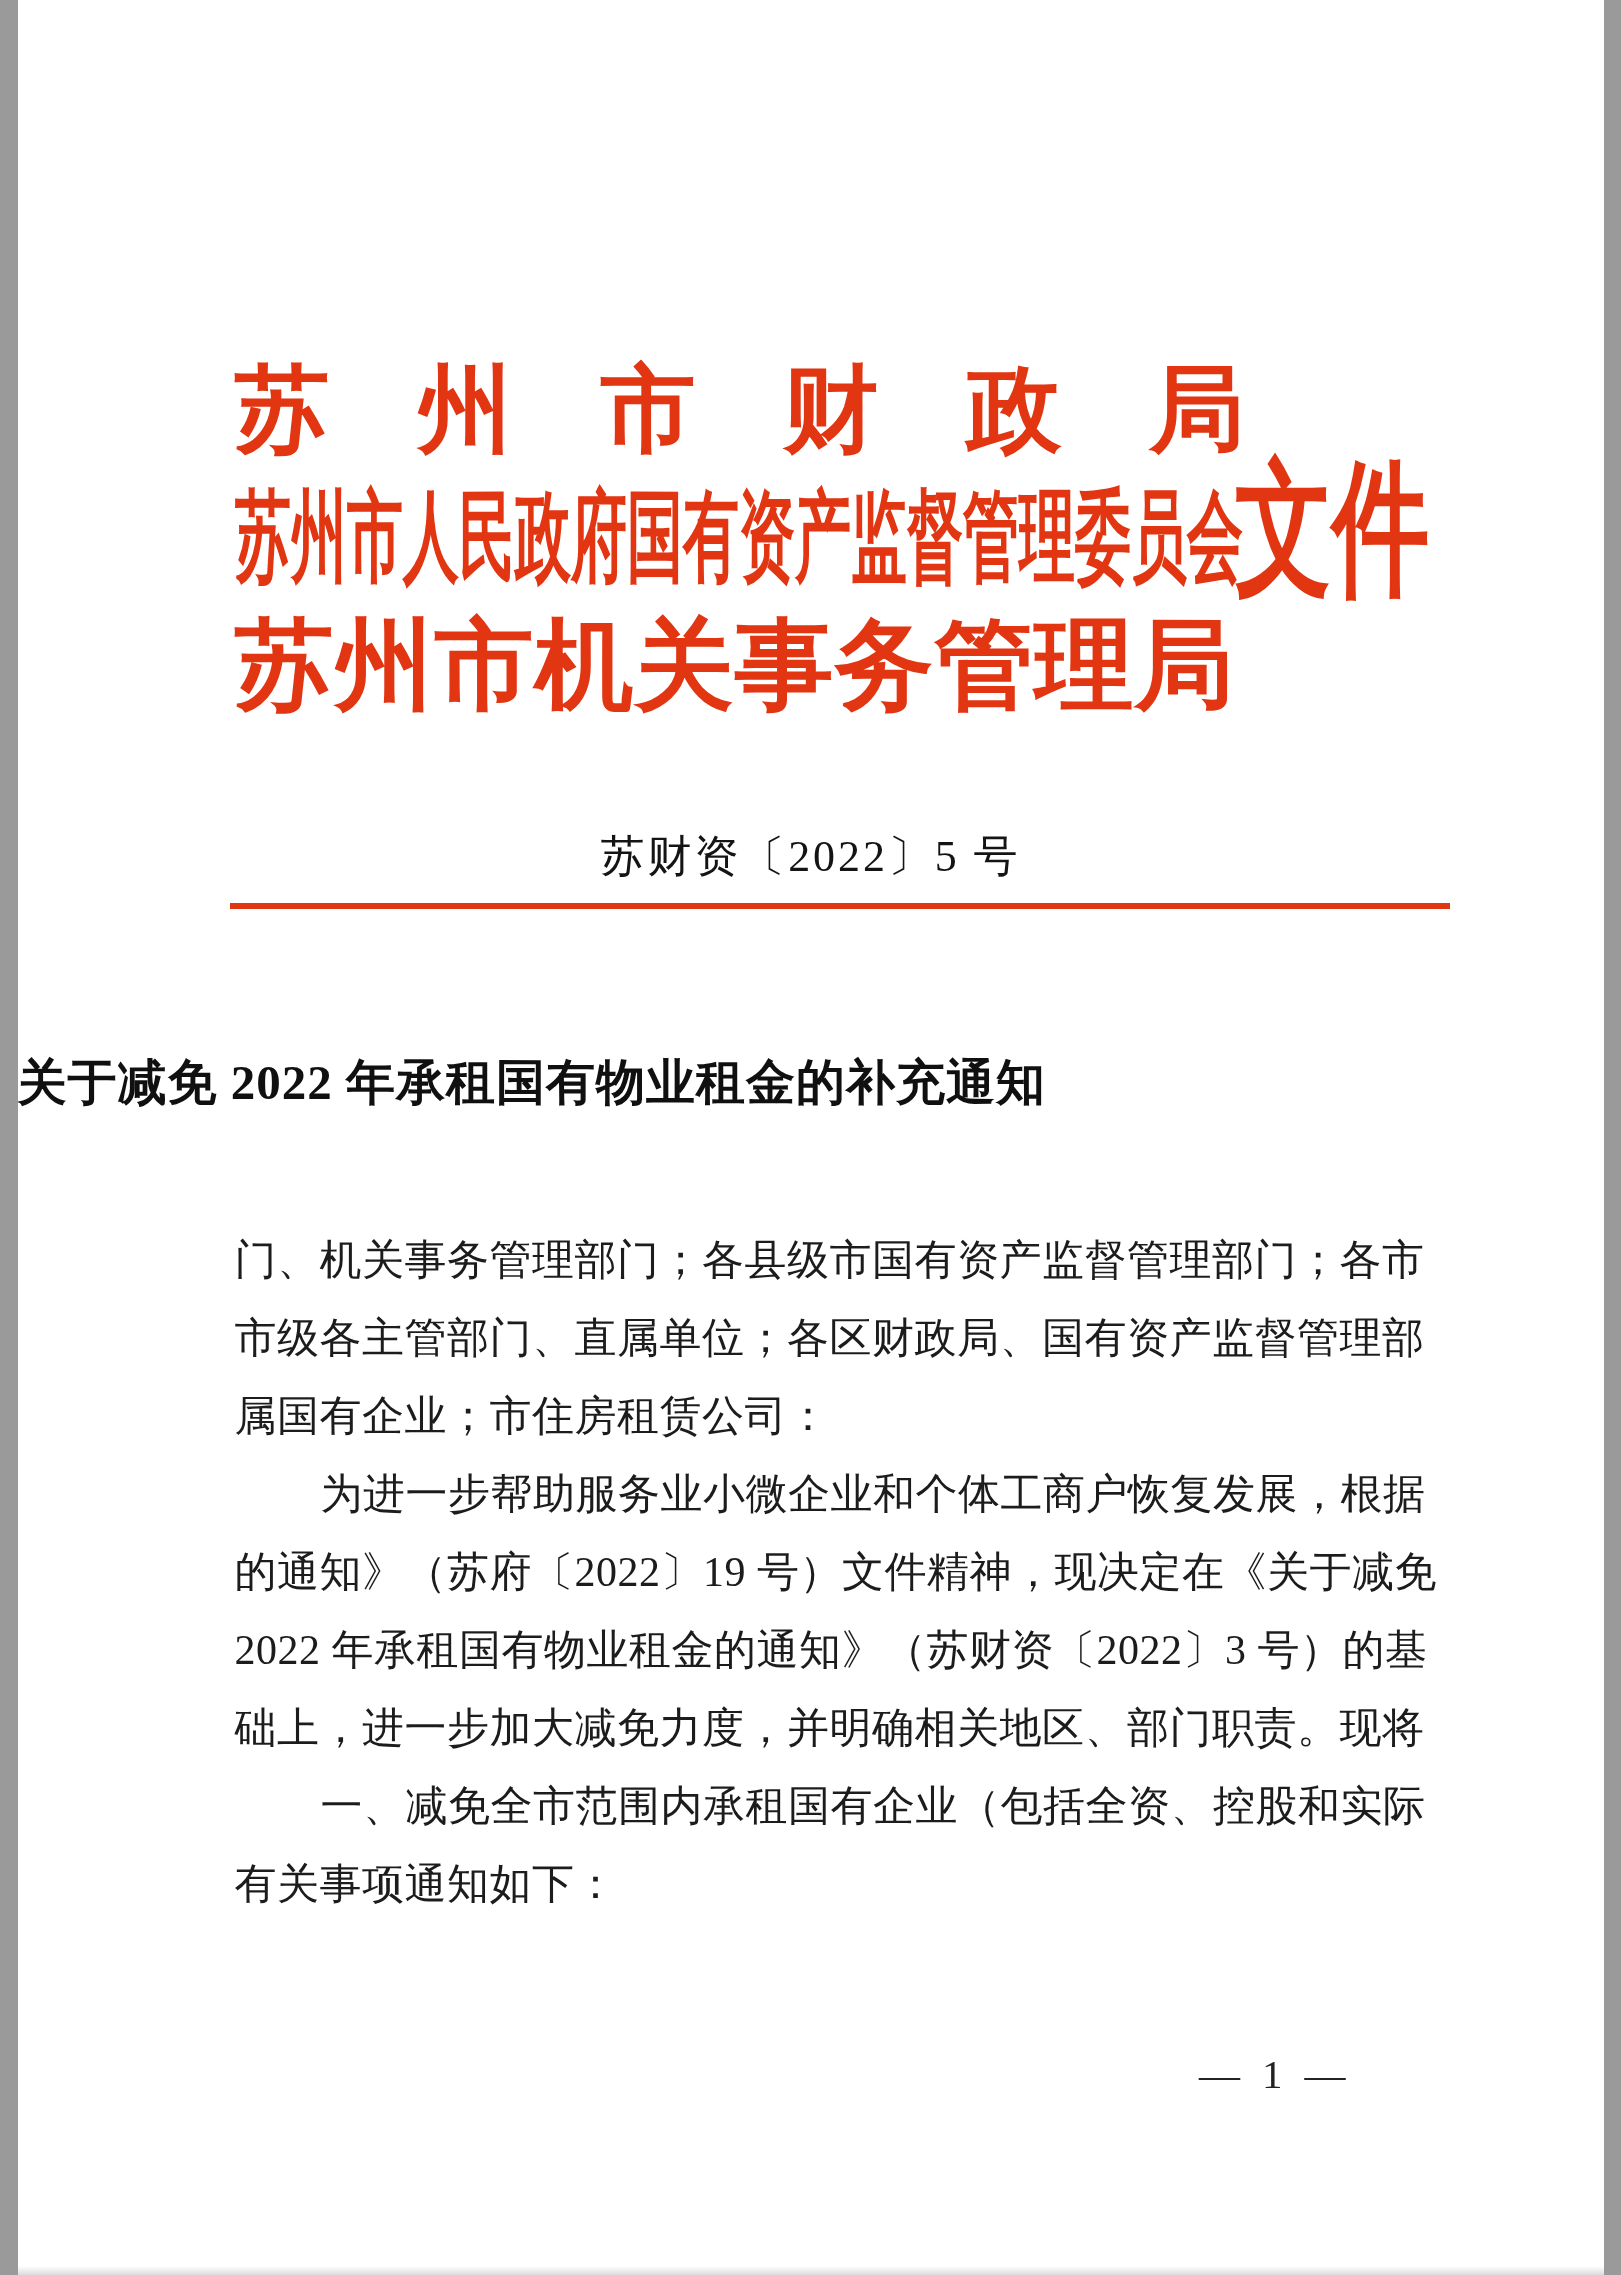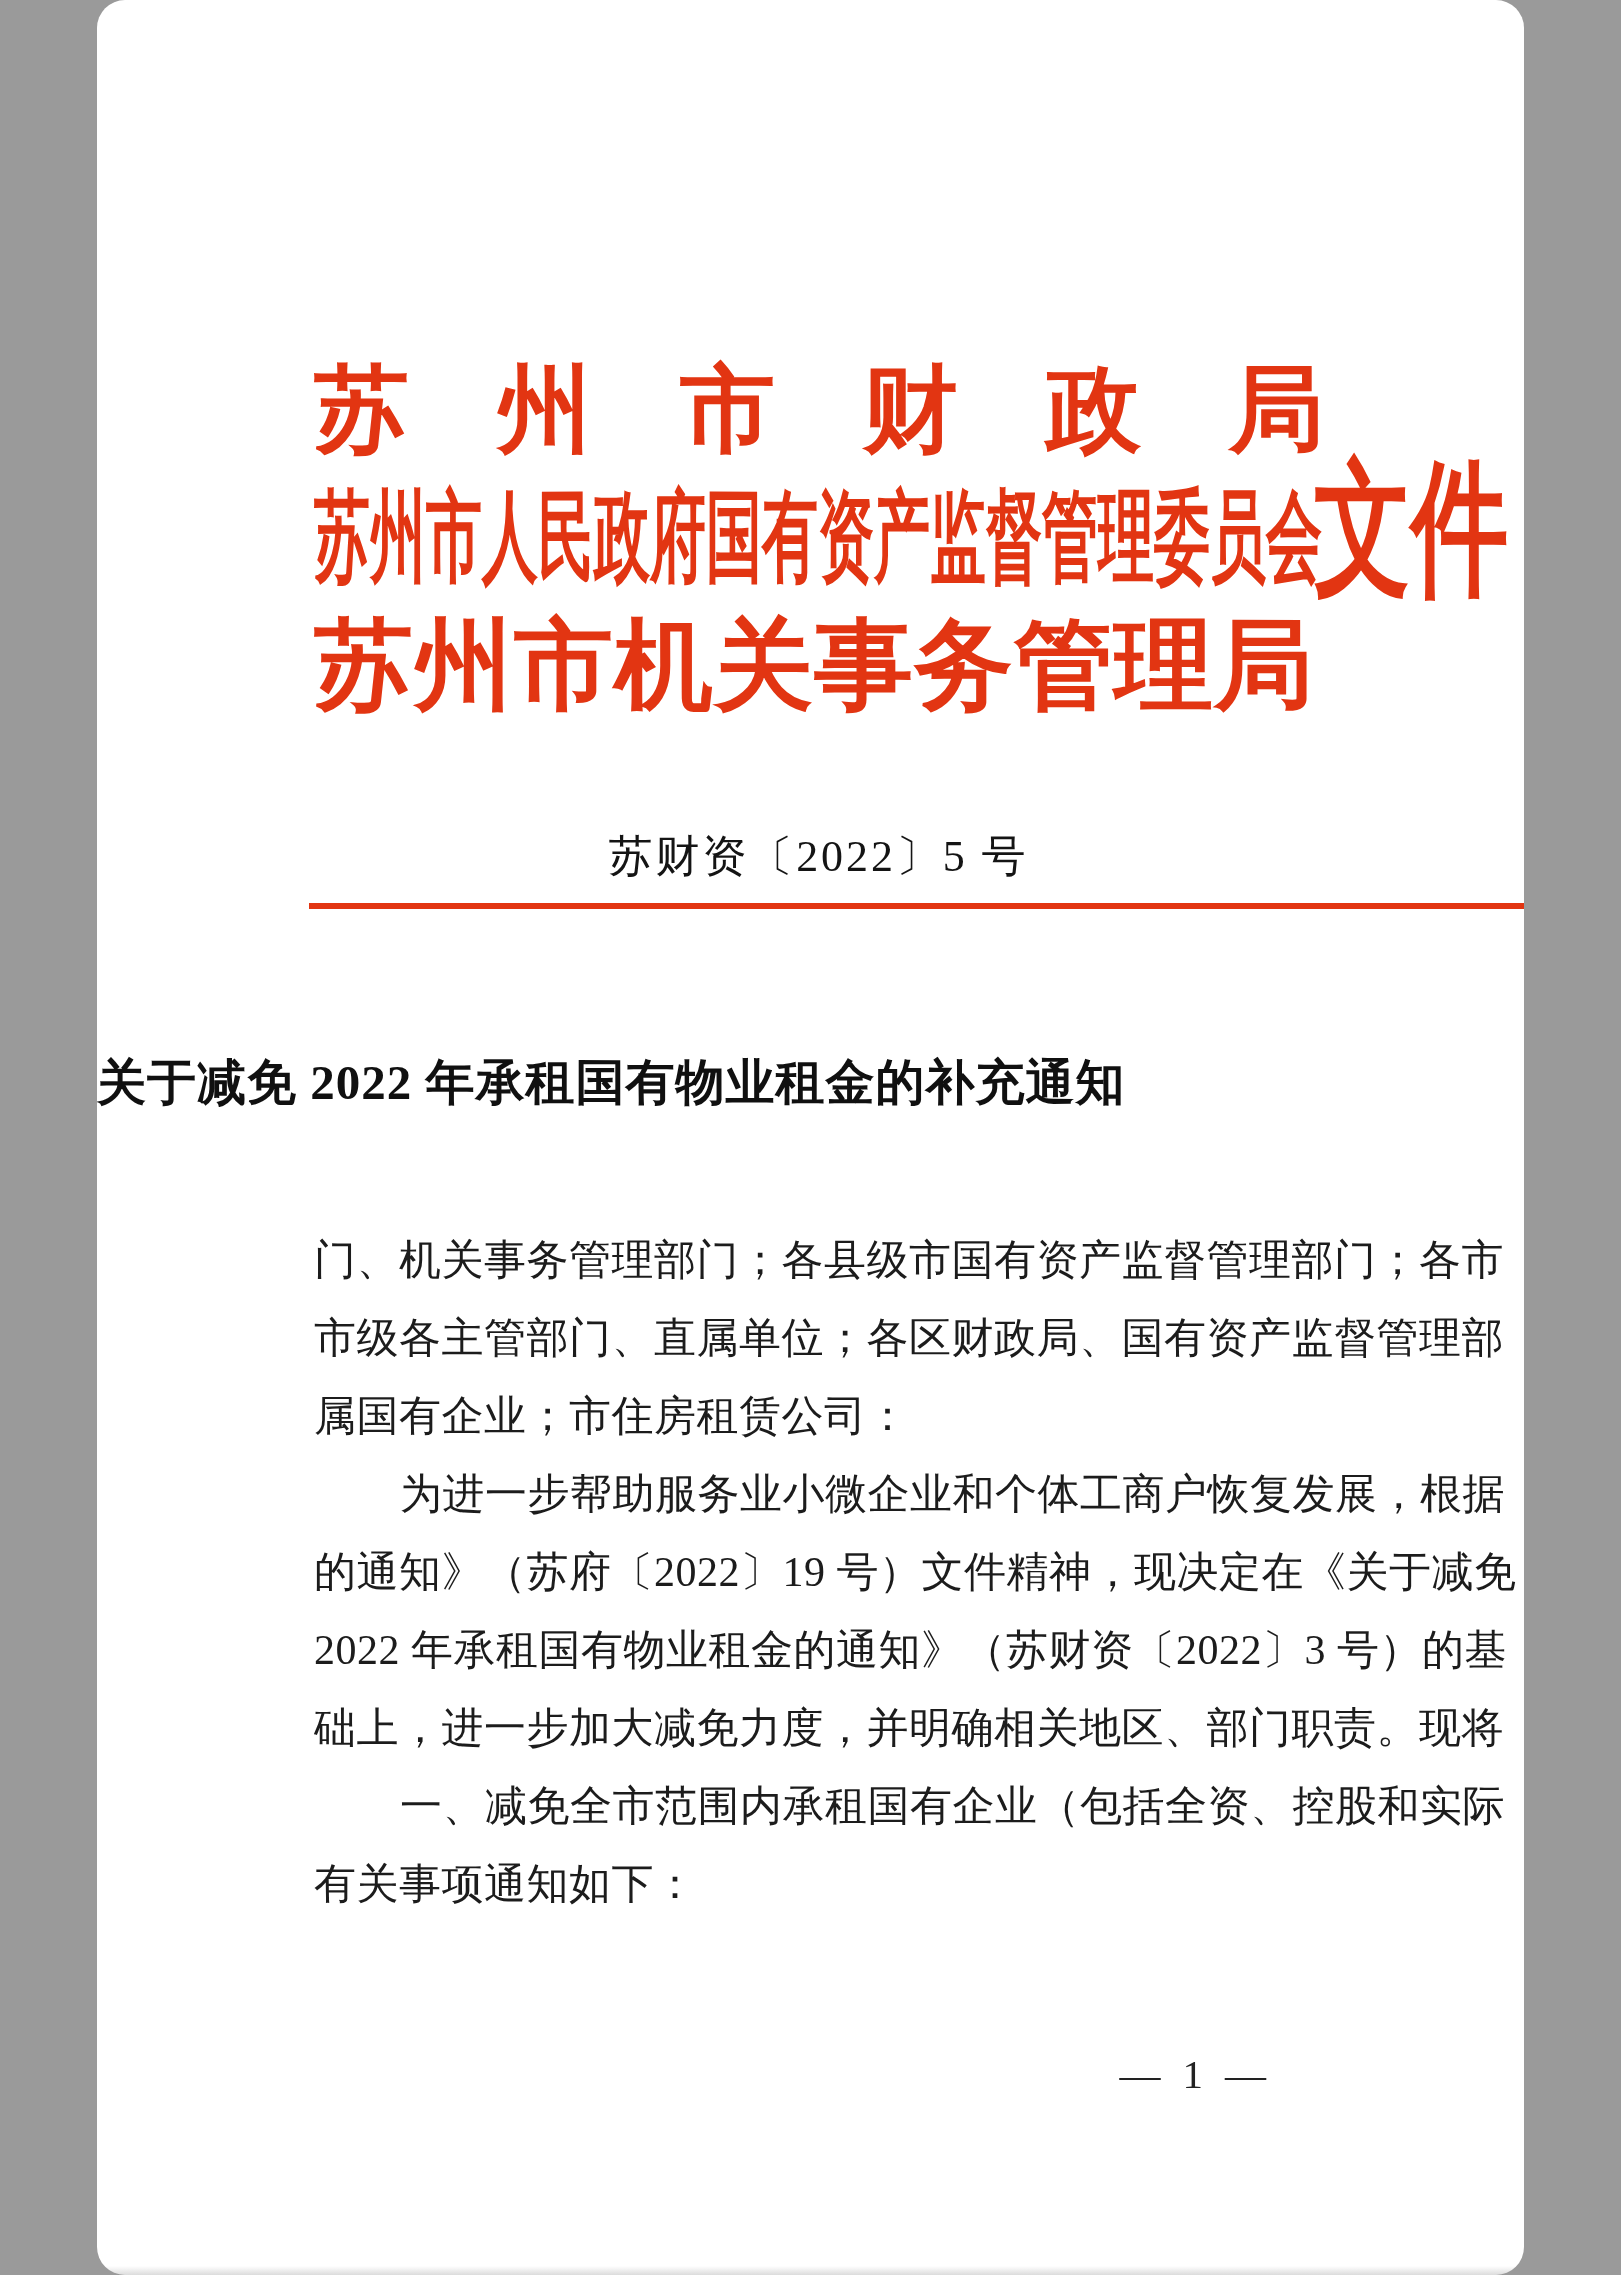--- a/index.html
+++ b/index.html
@@ -2,28 +2,27 @@
 <html style="--accent: #e23512; --ink: #1f1f1f;"><head>
 <meta charset="utf-8">
 <style>
   html, body {
     margin: 0;
     padding: 0;
     background: #9a9a9a;
   }
   .page {
     position: relative;
-    width: 1427px;
+    width: 1586px;
     height: 2275px;
     margin: 0 auto;
     background: #ffffff;
     overflow: hidden;
     font-family: "Liberation Serif", "DejaVu Serif", serif;
     color: var(--ink, #1f1f1f);
-    border-radius: 28px;
   }
   
   .org-line {
     position: absolute;
     left: 217px;
     color: var(--accent, #e23512);
     font-weight: bold;
     white-space: nowrap;
     line-height: 1;
   }
@@ -50,21 +49,21 @@
     font-size: 147px;
     font-weight: bold;
     color: var(--accent, #e23512);
     line-height: 1;
     white-space: nowrap;
     transform: scaleX(0.66);
     transform-origin: 0 0;
   }
   .doc-number {
     position: absolute;
-    left: 8px;
+    left: 0;
     top: 831px;
     width: 100%;
     text-align: center;
     font-size: 44px;
     line-height: 1.2;
     letter-spacing: 2.9px;
     color: #141414;
   }
   .red-rule {
     position: absolute;

